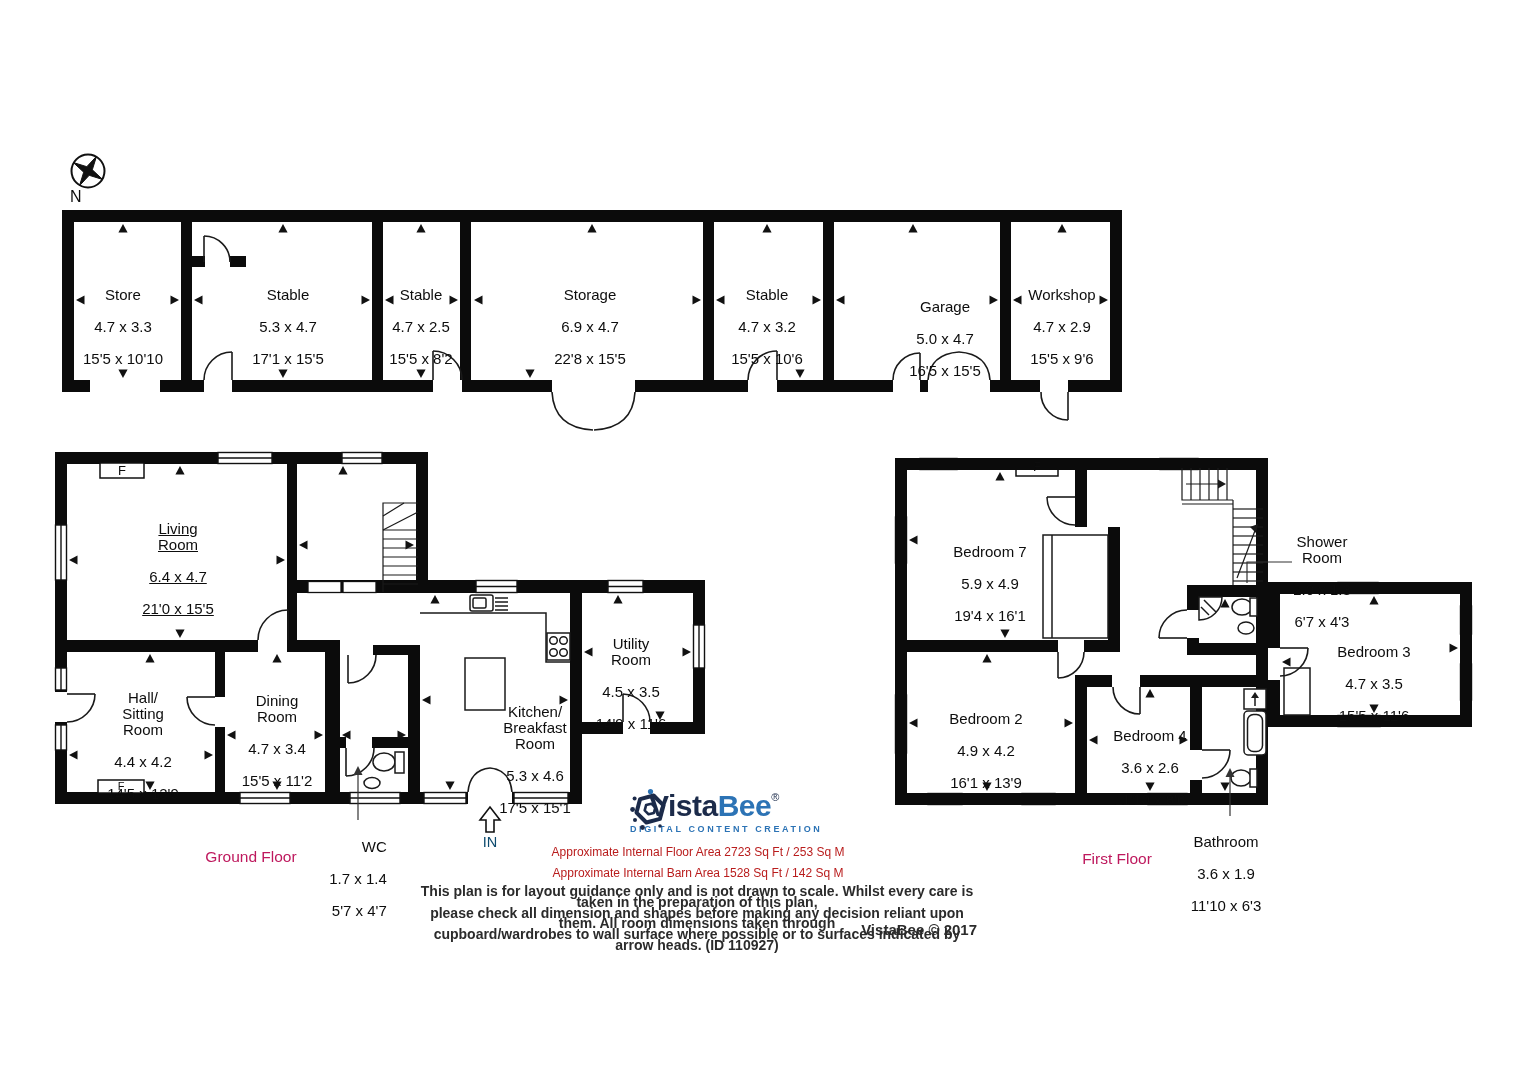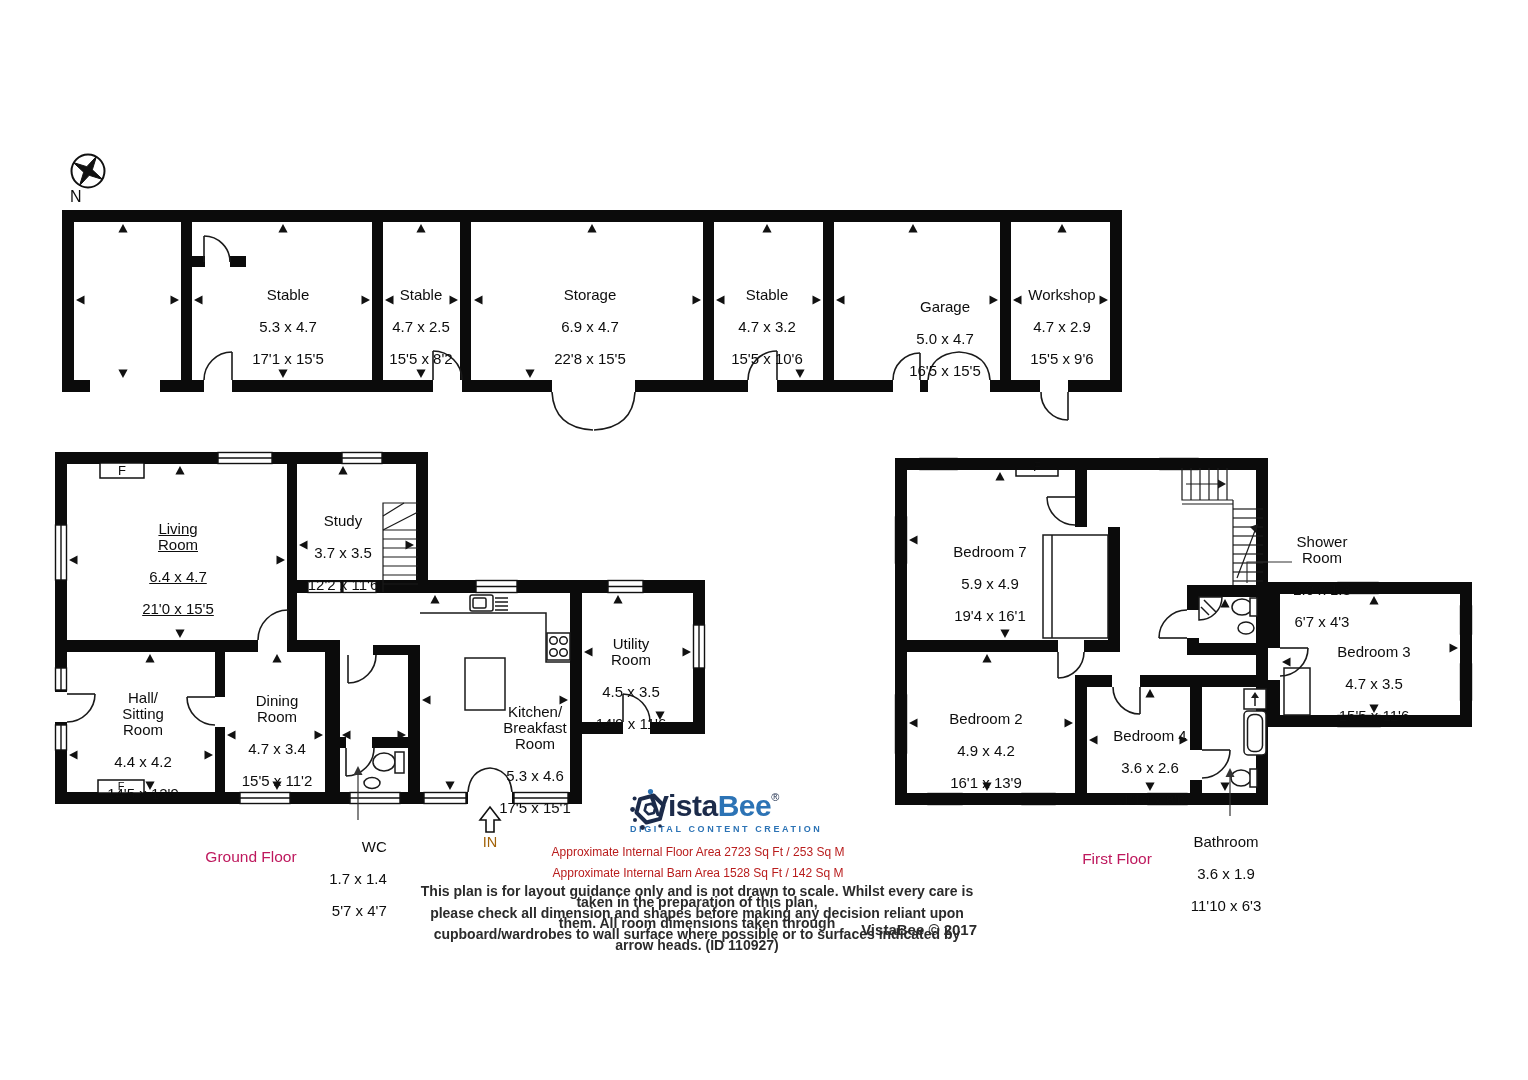--- a/index.html
+++ b/index.html
@@ -6,21 +6,21 @@
   #plan{position:relative;width:1528px;height:1080px;background:#fff;overflow:hidden;
         font-family:"Liberation Sans", sans-serif;color:#111;}
   #plan svg{position:absolute;left:0;top:0;}
   .room-label{position:absolute;transform:translateX(-50%);text-align:center;
               font-size:15px;line-height:16px;color:#0d0d0d;white-space:pre-line;}
   .room-label .rn{display:block;white-space:pre-line;}
   .room-label .rd{display:block;}
   .floor-label{position:absolute;transform:translateX(-50%);font-size:15.5px;color:#be185d;}
   .f-mark{position:absolute;transform:translateX(-50%);font-size:13px;color:#0d0d0d;line-height:14px;}
   .n-mark{position:absolute;font-size:16px;color:#0d0d0d;}
-  .in-mark{position:absolute;transform:translateX(-50%);font-size:14.5px;color:#a16207;}
+  .in-mark{position:absolute;transform:translateX(-50%);font-size:14.5px;color:#0c4a6e;}
   .approx{position:absolute;left:418px;width:560px;text-align:center;font-size:12px;color:#b91c1c;}
   .disclaimer{position:absolute;left:417px;width:560px;text-align:center;font-size:14px;
               line-height:10.8px;font-weight:700;color:#2b2b2b;white-space:pre-line;}
   .copyright{position:absolute;left:417px;width:560px;text-align:right;font-size:15px;
              font-weight:600;color:#2b2b2b;}
   .logo{position:absolute;left:630px;top:789px;width:190px;}
   .logo-row{display:flex;align-items:flex-start;}
   .logo-text{font-size:30px;font-weight:700;letter-spacing:-0.5px;line-height:34px;margin-left:19px;}
   .logo-vista{color:#1c2b4a;}
   .logo-bee{color:#2c73b5;}
@@ -390,20 +390,25 @@
         <use href="#al" x="1282" y="662"></use>
         <use href="#ar" x="1458" y="648"></use>
         <use href="#ad" x="1374" y="713"></use>
     <use href="#ad" x="1225" y="791"></use>
         <use href="#au" x="1225" y="599"></use>
   </g>
 </svg>
 
   <div class="n-mark" style="left:70px;top:188px;">N</div>
 
+  <div class="room-label" style="left:123px;top:271px;">
+    <span class="rn">Store</span>
+    <span class="rd">4.7 x 3.3</span>
+    <span class="rd">15'5 x 10'10</span>
+  </div>
   <div class="room-label" style="left:288px;top:271px;">
     <span class="rn">Stable</span>
     <span class="rd">5.3 x 4.7</span>
     <span class="rd">17'1 x 15'5</span>
   </div>
   <div class="room-label" style="left:421px;top:271px;">
     <span class="rn">Stable</span>
     <span class="rd">4.7 x 2.5</span>
     <span class="rd">15'5 x 8'2</span>
   </div>
@@ -426,25 +431,20 @@
     <span class="rn">Workshop</span>
     <span class="rd">4.7 x 2.9</span>
     <span class="rd">15'5 x 9'6</span>
   </div>
 
   <div class="room-label" style="left:178px;top:505px;text-decoration:underline;">
     <span class="rn">Living
 Room</span>
     <span class="rd">6.4 x 4.7</span>
     <span class="rd">21'0 x 15'5</span>
-  </div>
-  <div class="room-label" style="left:343px;top:497px;">
-    <span class="rn">Study</span>
-    <span class="rd">3.7 x 3.5</span>
-    <span class="rd">12'2 x 11'6</span>
   </div>
   <div class="room-label" style="left:143px;top:674px;">
     <span class="rn">Hall/
 Sitting
 Room</span>
     <span class="rd">4.4 x 4.2</span>
     <span class="rd">14'5 x 13'9</span>
   </div>
   <div class="room-label" style="left:277px;top:677px;">
     <span class="rn">Dining

